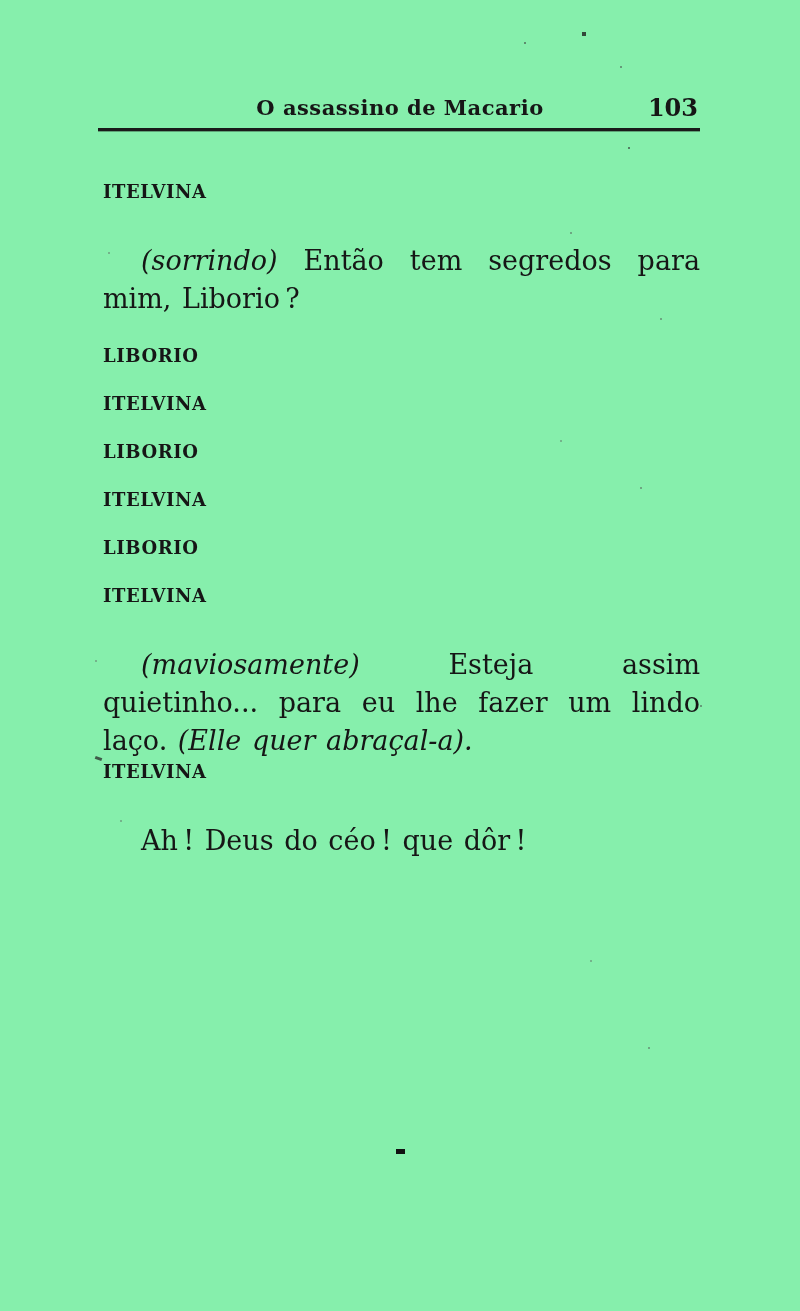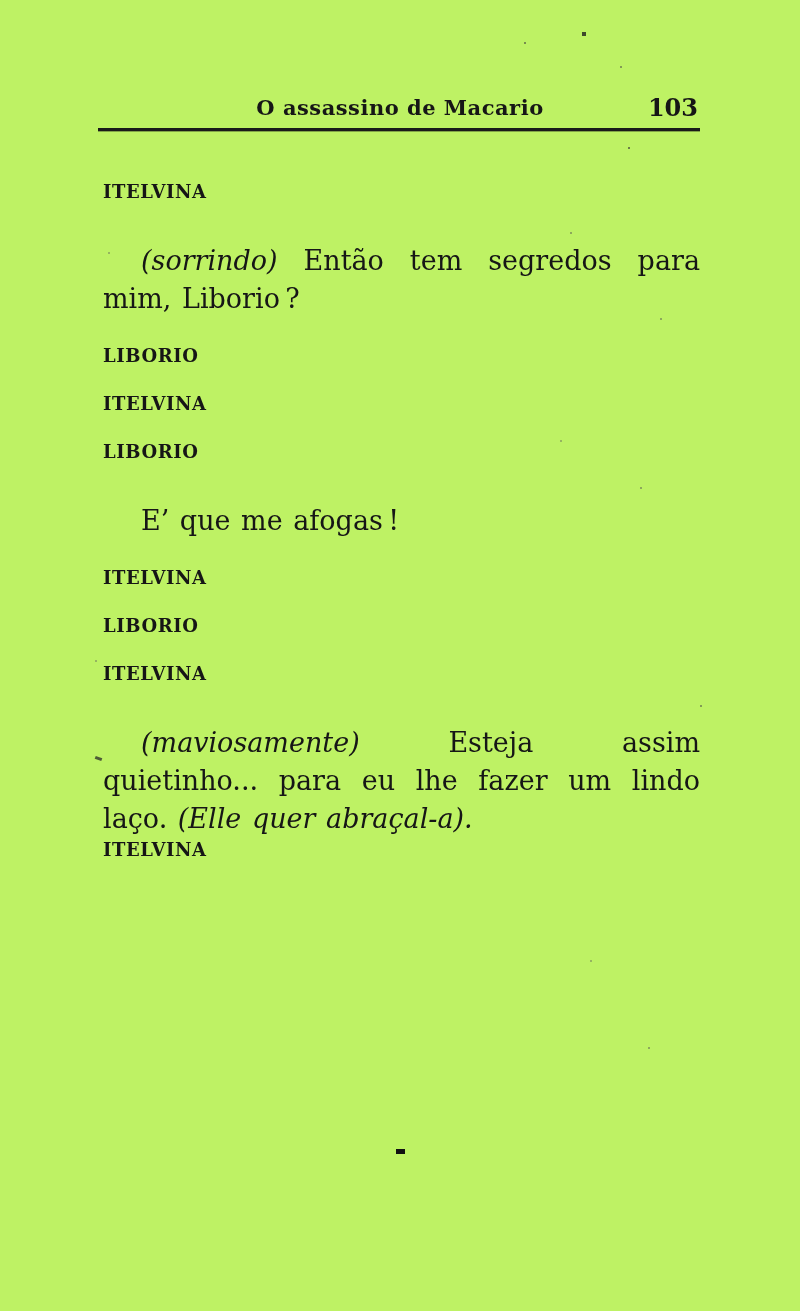--- a/index.html
+++ b/index.html
@@ -1,21 +1,21 @@
 <!DOCTYPE html>
 <html><head>
 <meta charset="utf-8">
 <style>
   html, body { margin: 0; padding: 0; background: #e8e8e8; }
   .page {
     position: relative;
     width: 800px;
     height: 1311px;
     margin: 0 auto;
-    background: #bef264;
+    background: #86efac;
     font-family: "DejaVu Serif", serif;
     color: #161616;
     overflow: hidden;
   }
   .header {
     position: absolute;
     top: 95px;
     left: 100px;
     width: 600px;
     height: 26px;
@@ -119,25 +119,25 @@
   </div>
 
   <div class="rule"></div>
 
   <div class="dialogue">
       <h3 class="speaker first">ITELVINA</h3>
       <p class="line"><em>(sorrindo)</em><span> Então tem segredos para mim, Liborio ?</span></p>
       <h3 class="speaker">LIBORIO</h3>
       <h3 class="speaker">ITELVINA</h3>
       <h3 class="speaker">LIBORIO</h3>
-      <p class="line"><span>E’ que me afogas !</span></p>
       <h3 class="speaker">ITELVINA</h3>
       <h3 class="speaker">LIBORIO</h3>
       <h3 class="speaker">ITELVINA</h3>
       <p class="line"><em>(maviosamente)</em><span> Esteja assim quietinho... para eu lhe fazer um lindo laço. </span><em>(Elle quer abraçal-a).</em></p>
       <h3 class="speaker tight">ITELVINA</h3>
+      <p class="line"><span>Ah ! Deus do céo ! que dôr !</span></p>
     </div>
 
   <div class="specks"></div>
   <div class="dash-speck"></div>
   <div class="bottom-mark"></div>
 
 </div>
 
 </body></html>

